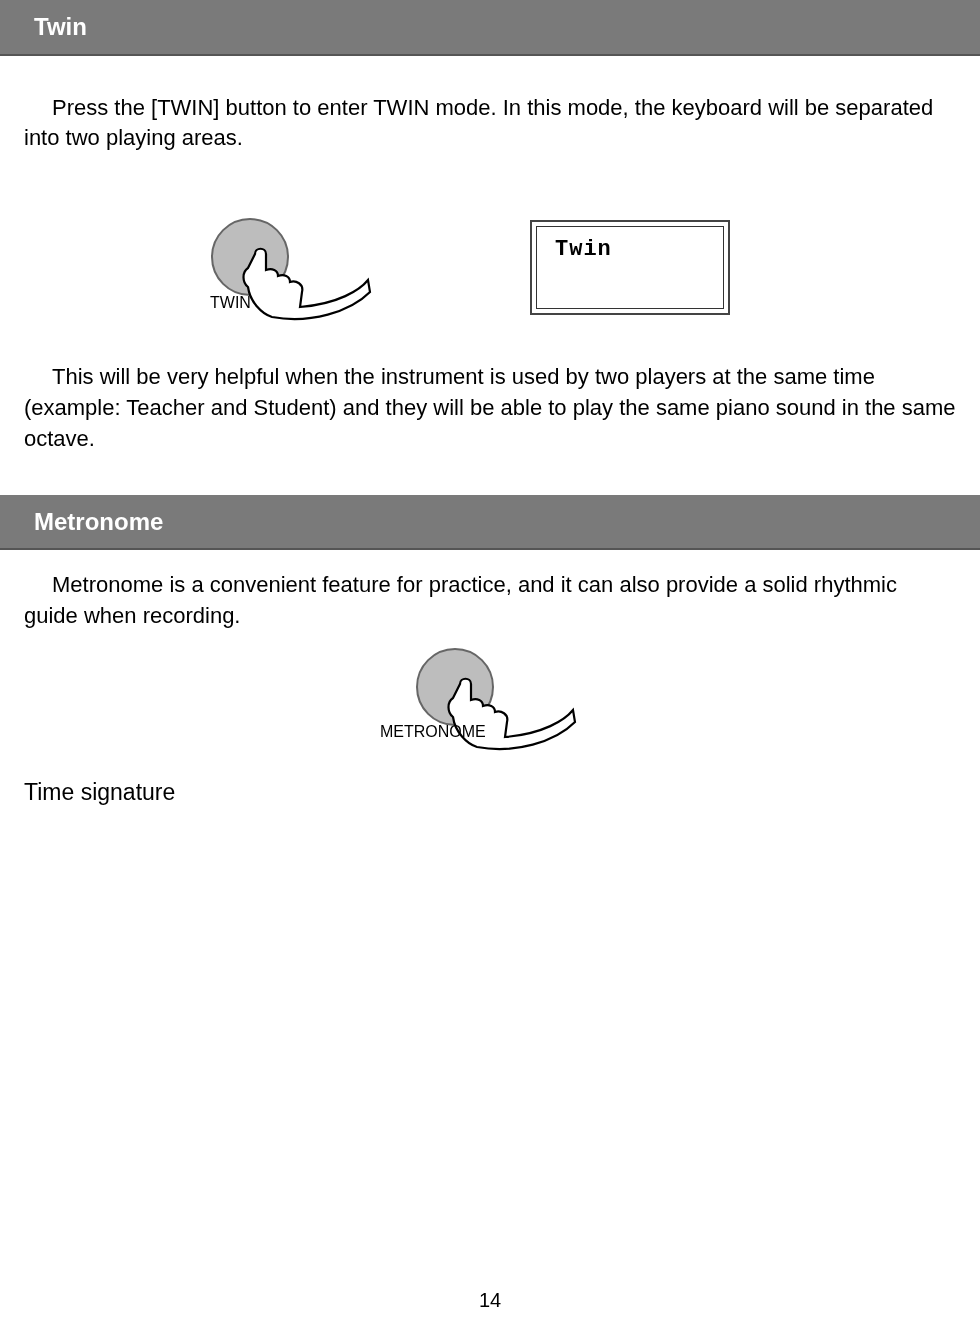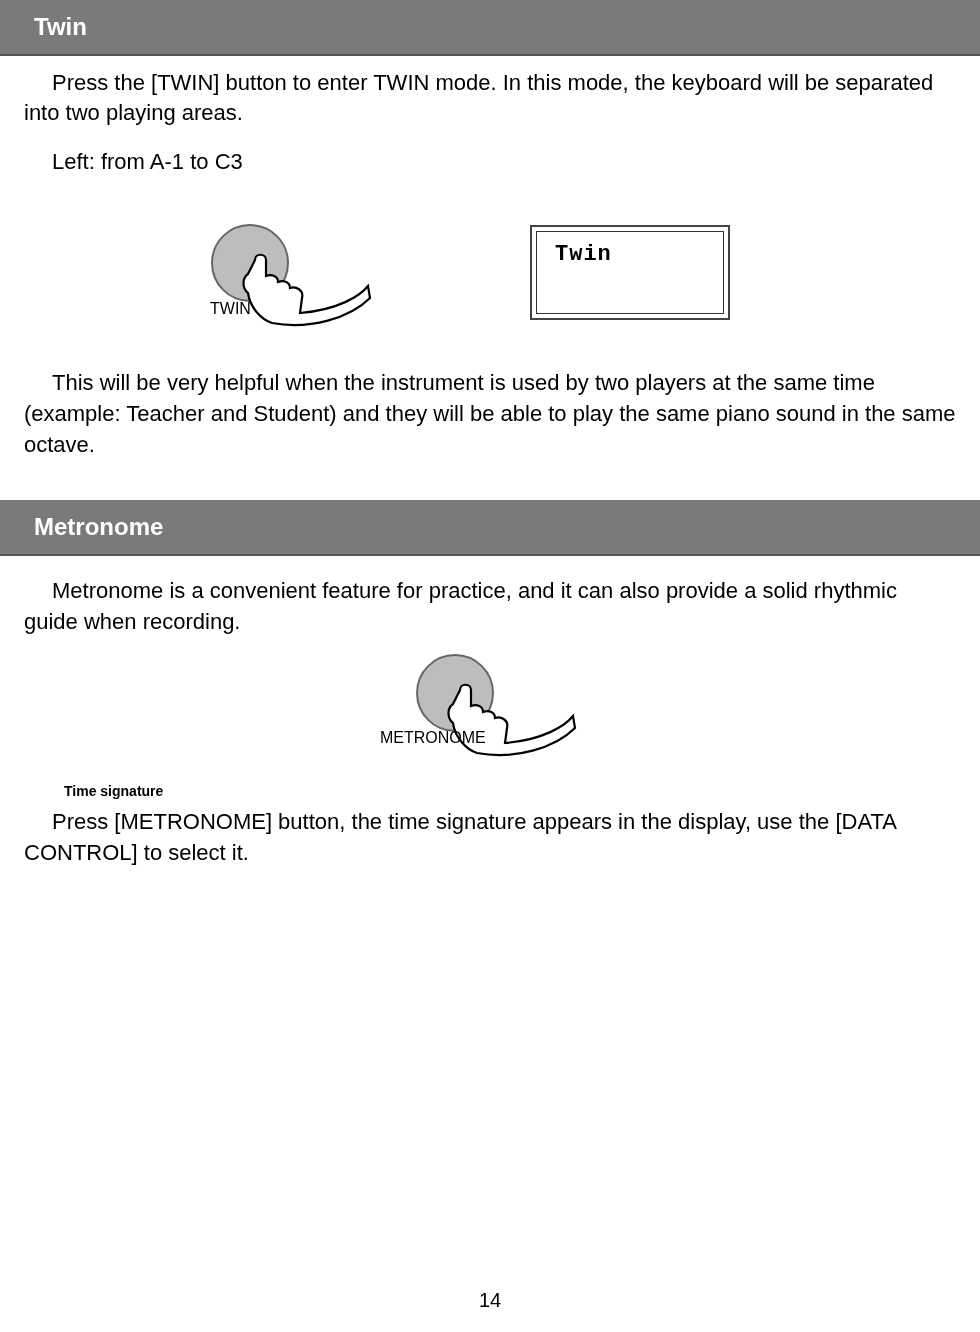--- a/index.html
+++ b/index.html
@@ -16,21 +16,21 @@
     .section-header {
       background: #7a7a7a;
       color: #fff;
       font-weight: bold;
       padding: 10px 0 10px 34px;
       font-size: 24px;
       border-bottom: 2px solid #555;
     }
     .body-text {
       padding: 0 24px;
-      margin-top: 12px;
+      margin-top: 37px;
     }
     .body-text p { text-indent: 28px; }
     .body-text p.noindent { text-indent: 0; }
     .figure-row {
       display: flex;
       align-items: center;
       justify-content: flex-start;
       gap: 150px;
       margin: 40px 0 30px 200px;
     }
@@ -52,25 +52,24 @@
     .lcd-inner {
       border: 1px solid #333;
       width: 100%; height: 100%;
       padding: 8px 18px;
       font-family: "Courier New", monospace;
       font-weight: bold;
       font-size: 22px;
       letter-spacing: 1px;
     }
     .sub-heading {
-      font-weight: bold;
+      font-weight: normal;
       padding: 0 24px;
       margin-top: 24px;
-      font-size: 14px;
-      margin-left: 40px;
+      font-size: 23px;
     }
     .figure-center {
       display:flex; justify-content:center; margin: 10px 0 10px 0;
     }
     .page-num {
       position: absolute;
       bottom: 18px;
       width: 100%;
       text-align: center;
       font-size: 20px;
@@ -78,21 +77,20 @@
     .spacer-sm { height: 18px; }
   </style>
 </head>
 <body>
 
 <div class="section-header">Twin</div>
 
 <div class="body-text">
   <p>Press the [TWIN] button to enter TWIN mode. In this mode, the keyboard will be separated into two playing areas.</p>
   <div class="spacer-sm"></div>
-  <p class="noindent" style="text-indent:28px">Left: from A-1 to C3</p>
 </div>
 
 <div class="figure-row">
   <div class="button-graphic">
     <svg width="180" height="110" viewBox="0 0 180 110">
       <circle cx="50" cy="45" r="38" fill="#bdbdbd" stroke="#666" stroke-width="2"></circle>
 
       <path d="M 55 42
                C 55 35, 66 35, 66 42
                L 66 58
@@ -144,16 +142,15 @@
                C 57 70, 57 60, 63 56
                Z" fill="#fff" stroke="#000" stroke-width="2.2"></path>
     </svg>
     <div class="button-label" style="left:-10px;bottom:8px">METRONOME</div>
   </div>
 </div>
 
 <div class="sub-heading">Time signature</div>
 
 <div class="body-text" style="margin-top:6px">
-  <p>Press [METRONOME] button, the time signature appears in the display, use the [DATA CONTROL] to select it.</p>
 </div>
 
 <div class="page-num">14</div>
 
 </body></html>

